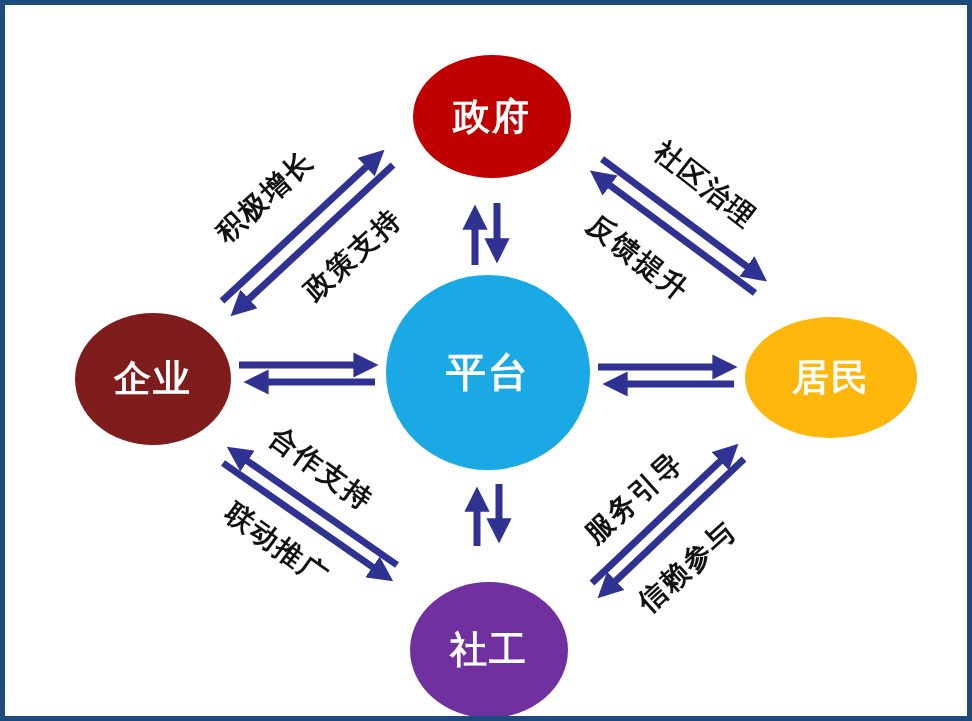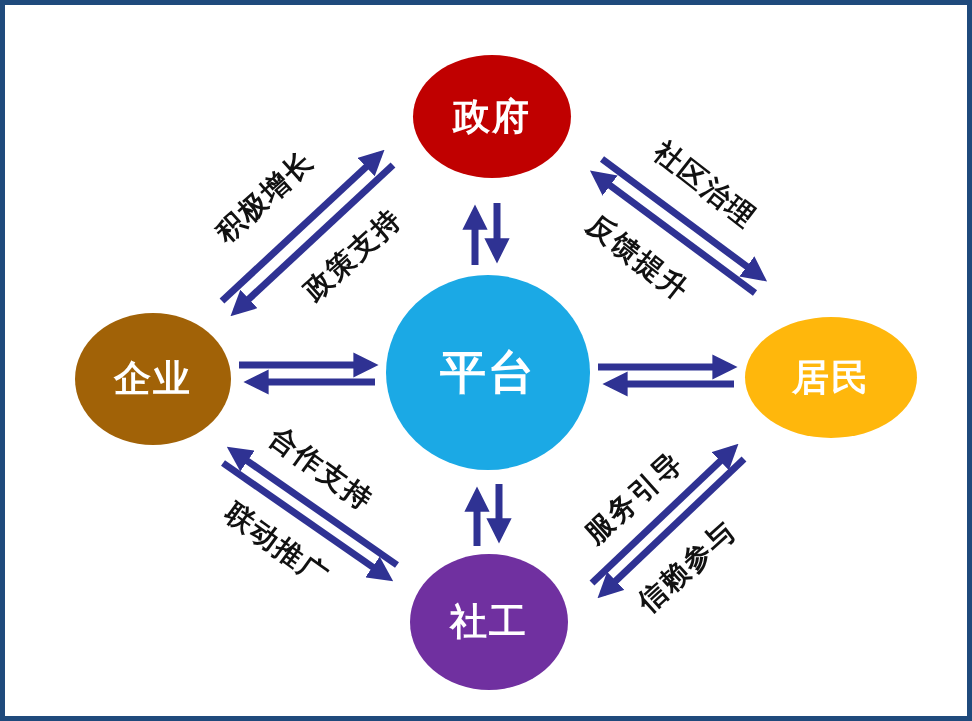--- a/index.html
+++ b/index.html
@@ -35,26 +35,26 @@
     position: absolute;
     border-radius: 50%;
     display: flex;
     align-items: center;
     justify-content: center;
     color: #fff;
     font-weight: bold;
     letter-spacing: 2px;
   }
   .node-outer { font-size: 37px; }
-  .node-center { font-size: 46px; }
+  .node-center { font-size: 40px; }
   .node-government  { left: 408px; top: 50px;  width: 158px; height: 123px; }
   .node-platform    { left: 381px; top: 270px; width: 204px; height: 195px; }
   .node-enterprise  { left: 70px;  top: 308px; width: 156px; height: 132px; }
   .node-residents   { left: 740px; top: 312px; width: 172px; height: 121px; }
-  .node-socialworker{ left: 405px; top: 549px; width: 158px; height: 136px; }
+  .node-socialworker{ left: 405px; top: 577px; width: 158px; height: 136px; }
   .edge-label {
     position: absolute;
     color: #111;
     font-weight: bold;
     font-size: 28px;
     letter-spacing: 2px;
     white-space: nowrap;
     transform-origin: center center;
   }
   .lbl-jjzz { left: 260px; top: 192px; transform: translate(-50%,-50%) rotate(-42deg); }
@@ -104,21 +104,21 @@
   </svg>
 
   <div class="node node-outer node-government" style="background-color: rgb(192, 0, 0);">
     <span>政府</span>
   </div>
 
   <div class="node node-center node-platform" style="background-color: rgb(27, 169, 229);">
     <span>平台</span>
   </div>
 
-  <div class="node node-outer node-enterprise" style="background-color: #a16207;">
+  <div class="node node-outer node-enterprise" style="background-color: #7f1d1d;">
     <span>企业</span>
   </div>
 
   <div class="node node-outer node-residents" style="background-color: rgb(255, 183, 12); text-align: right;">
     <span>居民</span>
   </div>
 
   <div class="node node-outer node-socialworker" style="background-color: rgb(112, 48, 160);">
     <span>社工</span>
   </div>

